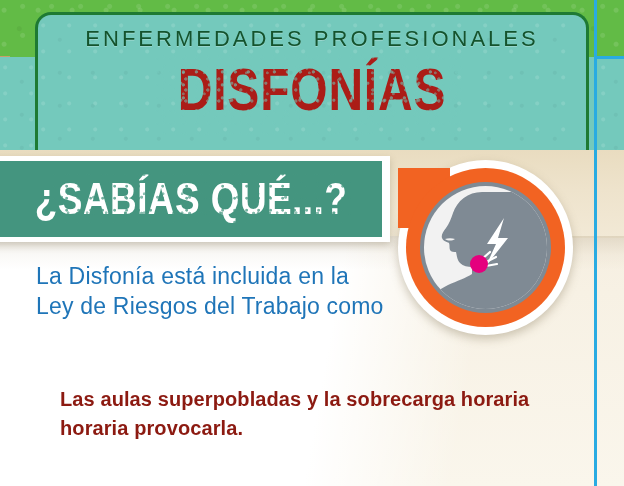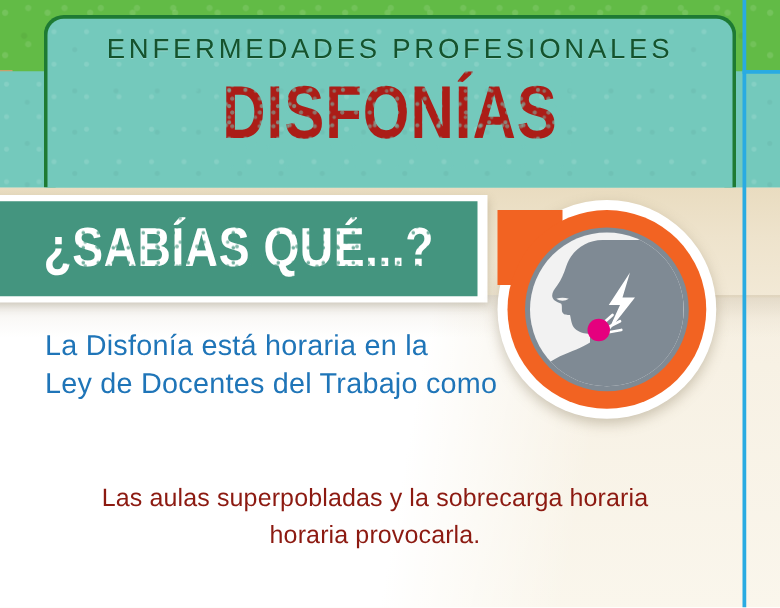--- a/index.html
+++ b/index.html
@@ -163,23 +163,22 @@
   
   .blue-copy{
     position:absolute;left:36px;top:262px;width:520px;
     font-family:"Liberation Sans", sans-serif;
     font-size:23px;font-weight:400;line-height:1.30;
     color:#1f75b8;
     letter-spacing:.2px;
   }
   .red-copy{
     position:absolute;left:60px;top:385px;width:480px;
-    text-align:center;
-    font-family:"Liberation Sans", sans-serif;
-    font-size:20px;font-weight:400;line-height:1.45;
+    font-family:"Liberation Sans", sans-serif;
+    font-size:20px;font-weight:700;line-height:1.45;
     color:#8c1a11;
     letter-spacing:.1px;
   }
 
   
   .vrule{
     position:absolute;left:594px;top:0;width:3px;height:486px;
     background:#29abe2;
   }
   .hrule{
@@ -260,22 +259,22 @@
           Z"></path>
 
         <path stroke="#ffffff" stroke-width="2.2" stroke-linecap="round" fill="none" d="M 57 74 L 66 66 M 60 77 L 72 71 M 62 80 L 73 78"></path>
 
         <circle cx="55" cy="78" r="9" fill="#e5007e"></circle>
       </svg>
     </div>
   </div>
 
   <div class="blue-copy">
-    <div>La Disfonía está horaria en la</div>
-    <div>Ley de Docentes del Trabajo como</div>
+    <div>La Disfonía está incluida en la</div>
+    <div>Ley de Riesgos del Trabajo como</div>
   </div>
 
   <div class="red-copy">
     <div>Las aulas superpobladas y la sobrecarga horaria</div>
     <div>horaria provocarla.</div>
   </div>
 
   <div class="vrule"></div>
   <div class="hrule"></div>
 

